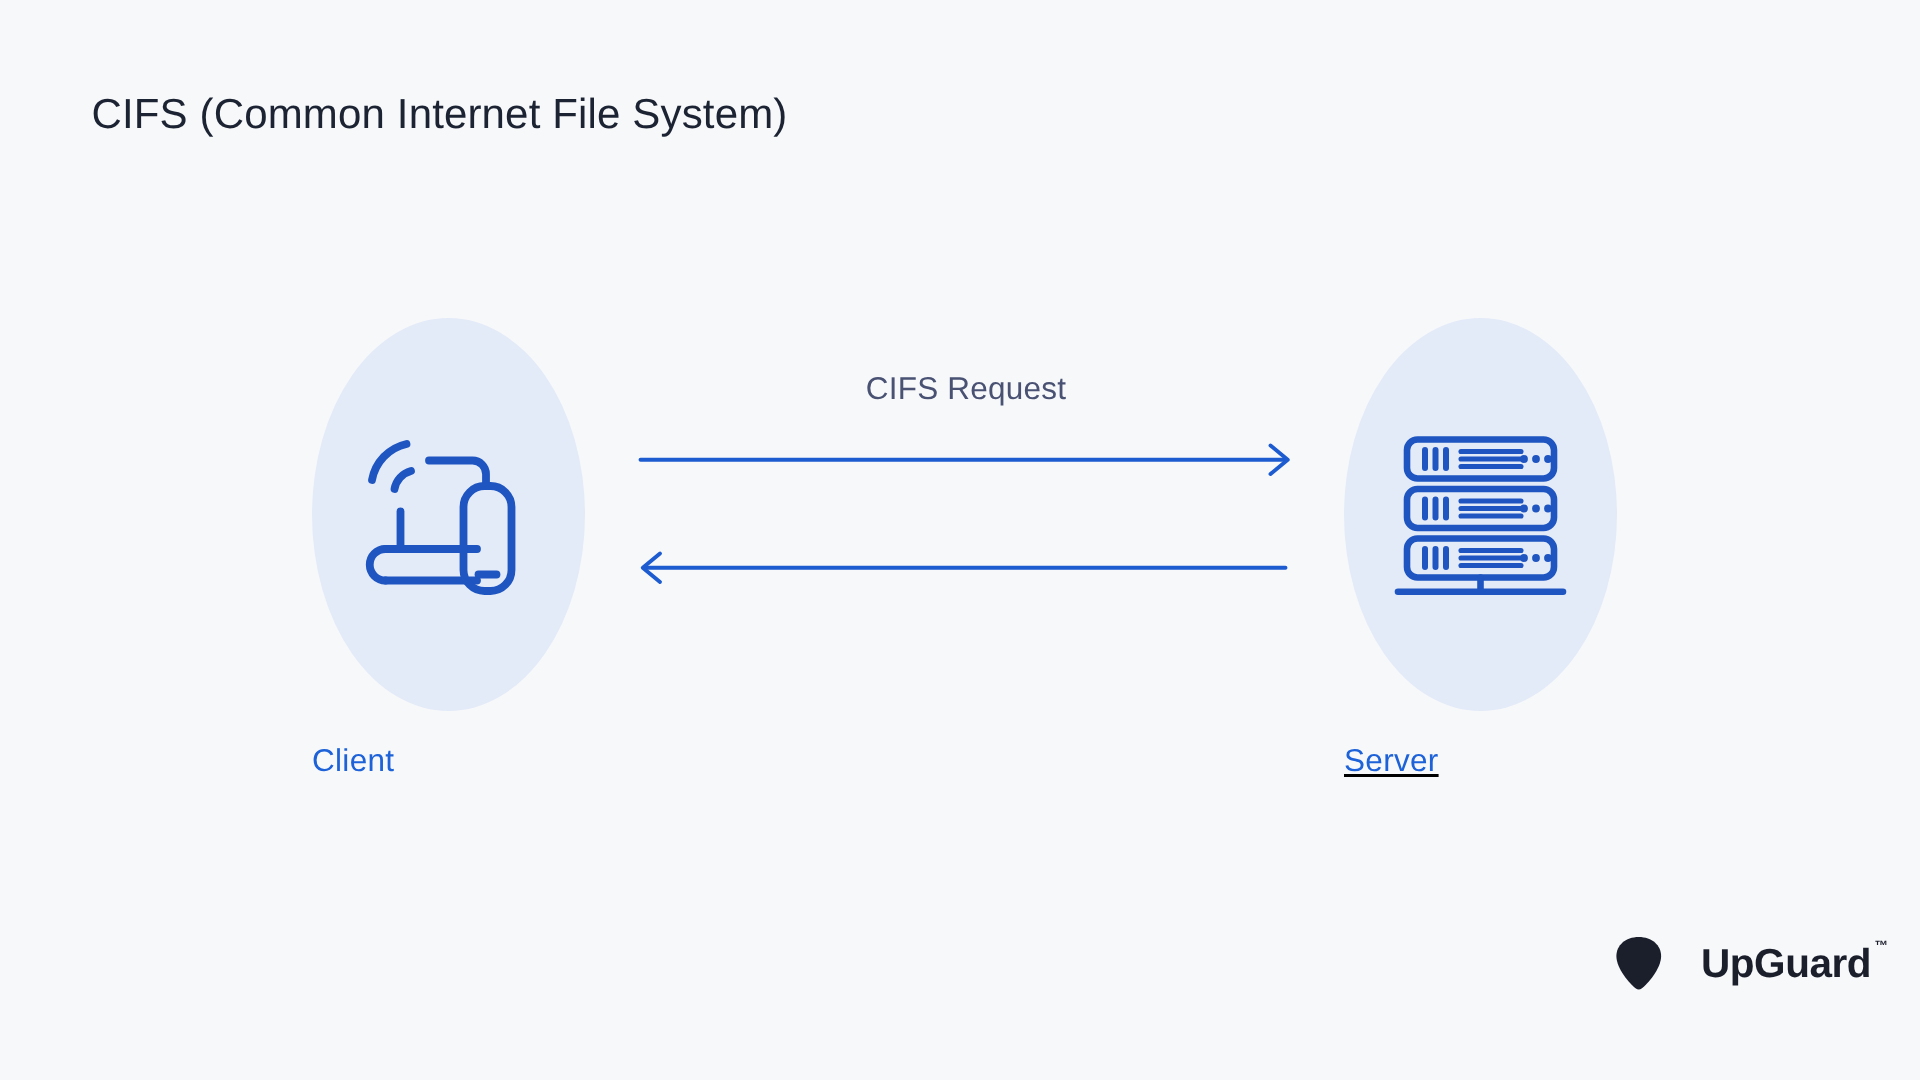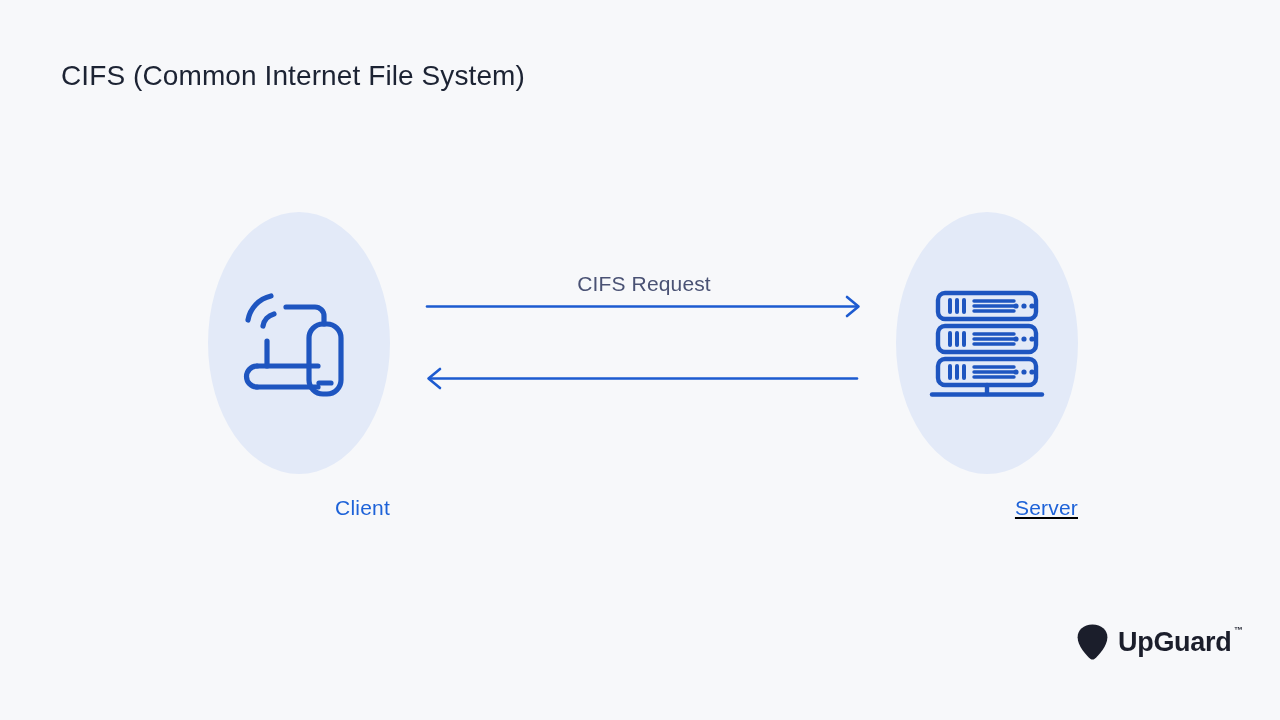--- a/index.html
+++ b/index.html
@@ -31,21 +31,21 @@
     font-weight: 400;
     color: #1c2333;
     letter-spacing: 0.1px;
     white-space: nowrap;
   }
 
   
   .node {
     position: absolute;
     width: 182px;
-    text-align: right;
+    text-align: left;
   }
   .node-client { left: 208px; top: 212px; }
   .node-server { left: 896px; top: 212px; text-decoration: underline; }
 
   .node-oval {
     position: relative;
     width: 182px;
     height: 262px;
     border-radius: 91px / 131px;
     background: #e3eaf8;
@@ -72,40 +72,40 @@
   }
 
   .flow-label {
     position: absolute;
     width: 100%;
     text-align: center;
     font-size: 21px;
     color: #4a5274;
     letter-spacing: 0.15px;
   }
-  .flow-label-request  { top: 0px; margin-top: 24px; }
+  .flow-label-request  { top: 0px; }
   .flow-label-response { top: 156px; }
 
   .flow-arrow {
     position: absolute;
     left: 0;
     width: 448px;
     height: 26px;
   }
   .flow-arrow-request  { top: 46px; }
   .flow-arrow-response { top: 118px; }
 
   
   .brand {
     position: absolute;
     left: 1076px;
     top: 623px;
     display: flex;
     align-items: center;
-    gap: 9px;
+    gap: 25px;
   }
   .brand-mark { display: block; }
   .brand-wordmark {
     position: relative;
     font-size: 27px;
     font-weight: 700;
     color: #1b1e2b;
     letter-spacing: -0.3px;
     line-height: 1;
   }

